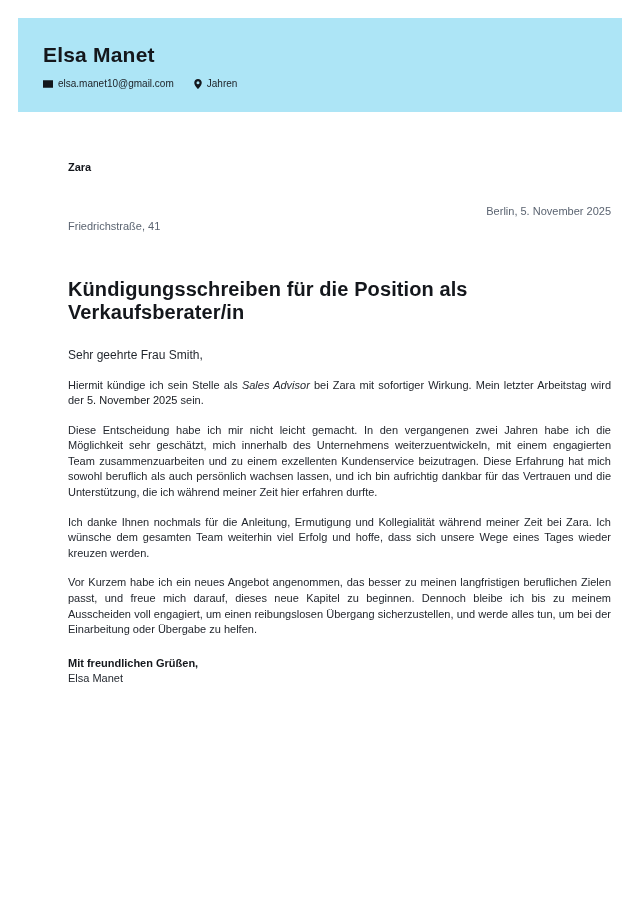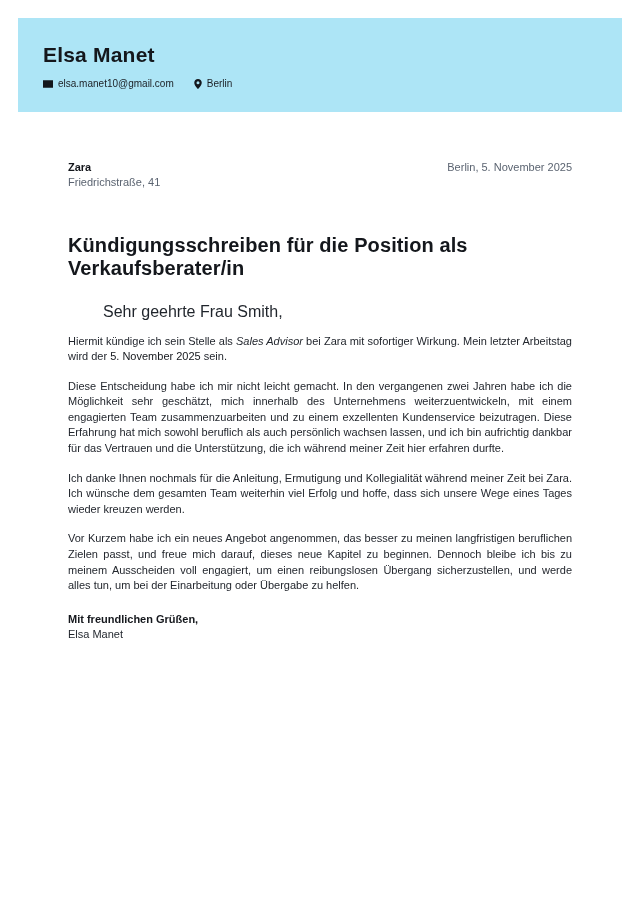--- a/index.html
+++ b/index.html
@@ -26,43 +26,42 @@
     margin-top: 11px;
     display: flex;
     align-items: center;
     gap: 20px;
     font-size: 10px;
     color: #1b1f24;
   }
   .contact-item { display: flex; align-items: center; gap: 5px; }
   .contact-item svg { display: block; }
   .letter {
-    padding: 48px 68px 0 68px;
+    padding: 48px 29px 0 68px;
   }
   .meta-row {
     display: flex;
     justify-content: space-between;
     align-items: flex-start;
     font-size: 11px;
     line-height: 15px;
   }
   .recipient-name { font-weight: 700; color: #14171c; }
-  .gray { color: #5b6471; }
+  .gray { color: #5b6471; margin-top: 44px; }
   .letter-title {
     margin-top: 44px;
     font-size: 20px;
     font-weight: 700;
     color: #14171c;
     letter-spacing: 0.1px;
   }
   .greeting {
     margin-top: 24px;
-    font-size: 16px;
+    font-size: 12px;
     line-height: 15.5px;
-    margin-left: 35px;
   }
   .para {
     margin-top: 14px;
     font-size: 11px;
     line-height: 15.6px;
     text-align: justify;
     color: #23272e;
   }
   .para em { font-style: italic; }
   .para strong { font-weight: 400; color: #14171c; }
@@ -91,21 +90,21 @@
           </svg>
       </span>
       <span>elsa.manet10@gmail.com</span>
     </div>
     <div class="contact-item">
       <span>
         <svg width="8" height="10" viewBox="0 0 12 16">
             <path fill="#14171c" d="M6 0C2.7 0 0 2.6 0 5.9 0 10.3 6 16 6 16s6-5.7 6-10.1C12 2.6 9.3 0 6 0zm0 8.2a2.4 2.4 0 1 1 0-4.8 2.4 2.4 0 0 1 0 4.8z"></path>
           </svg>
       </span>
-      <span>Berlin</span>
+      <span>Jahren</span>
     </div>
   </div>
 </header>
 
 <main class="letter">
   <div class="meta-row">
     <div>
       <div class="recipient-name">Zara</div>
       <div class="gray">Friedrichstraße, 41</div>
     </div>

